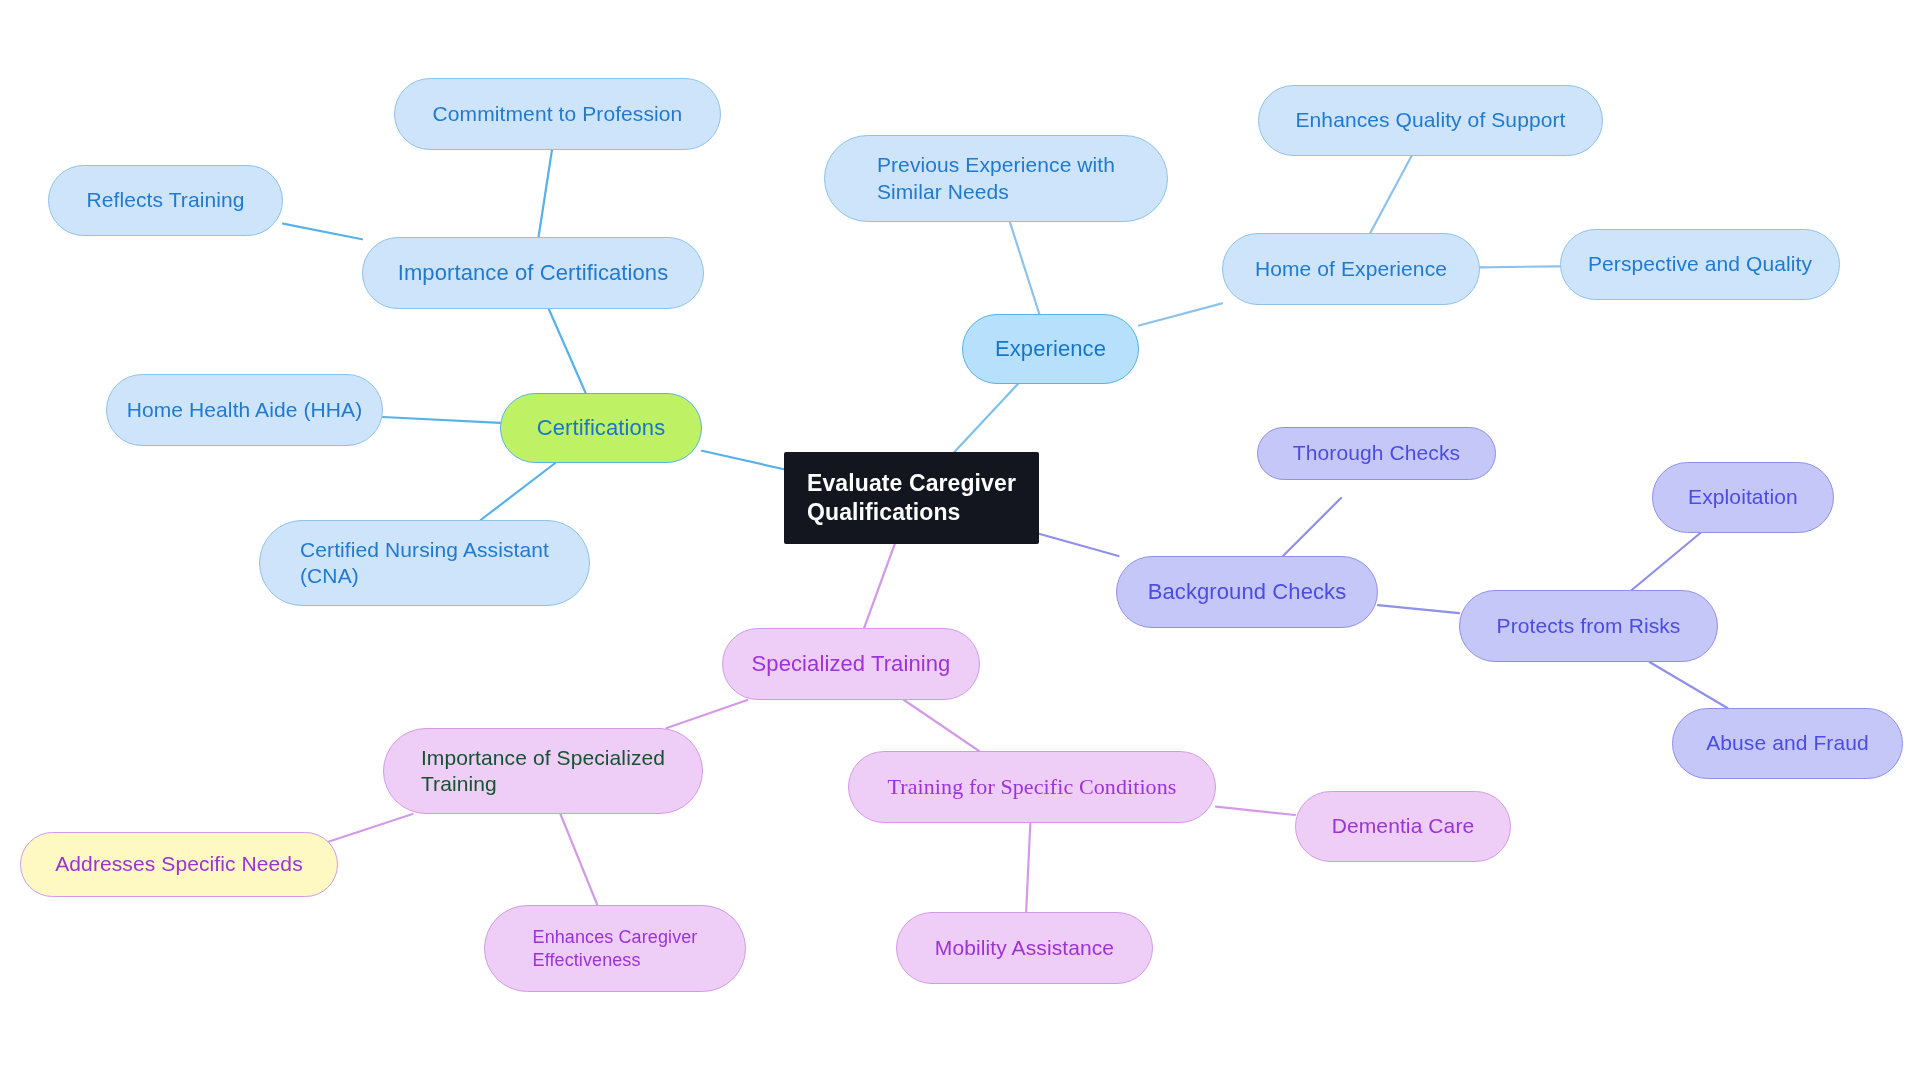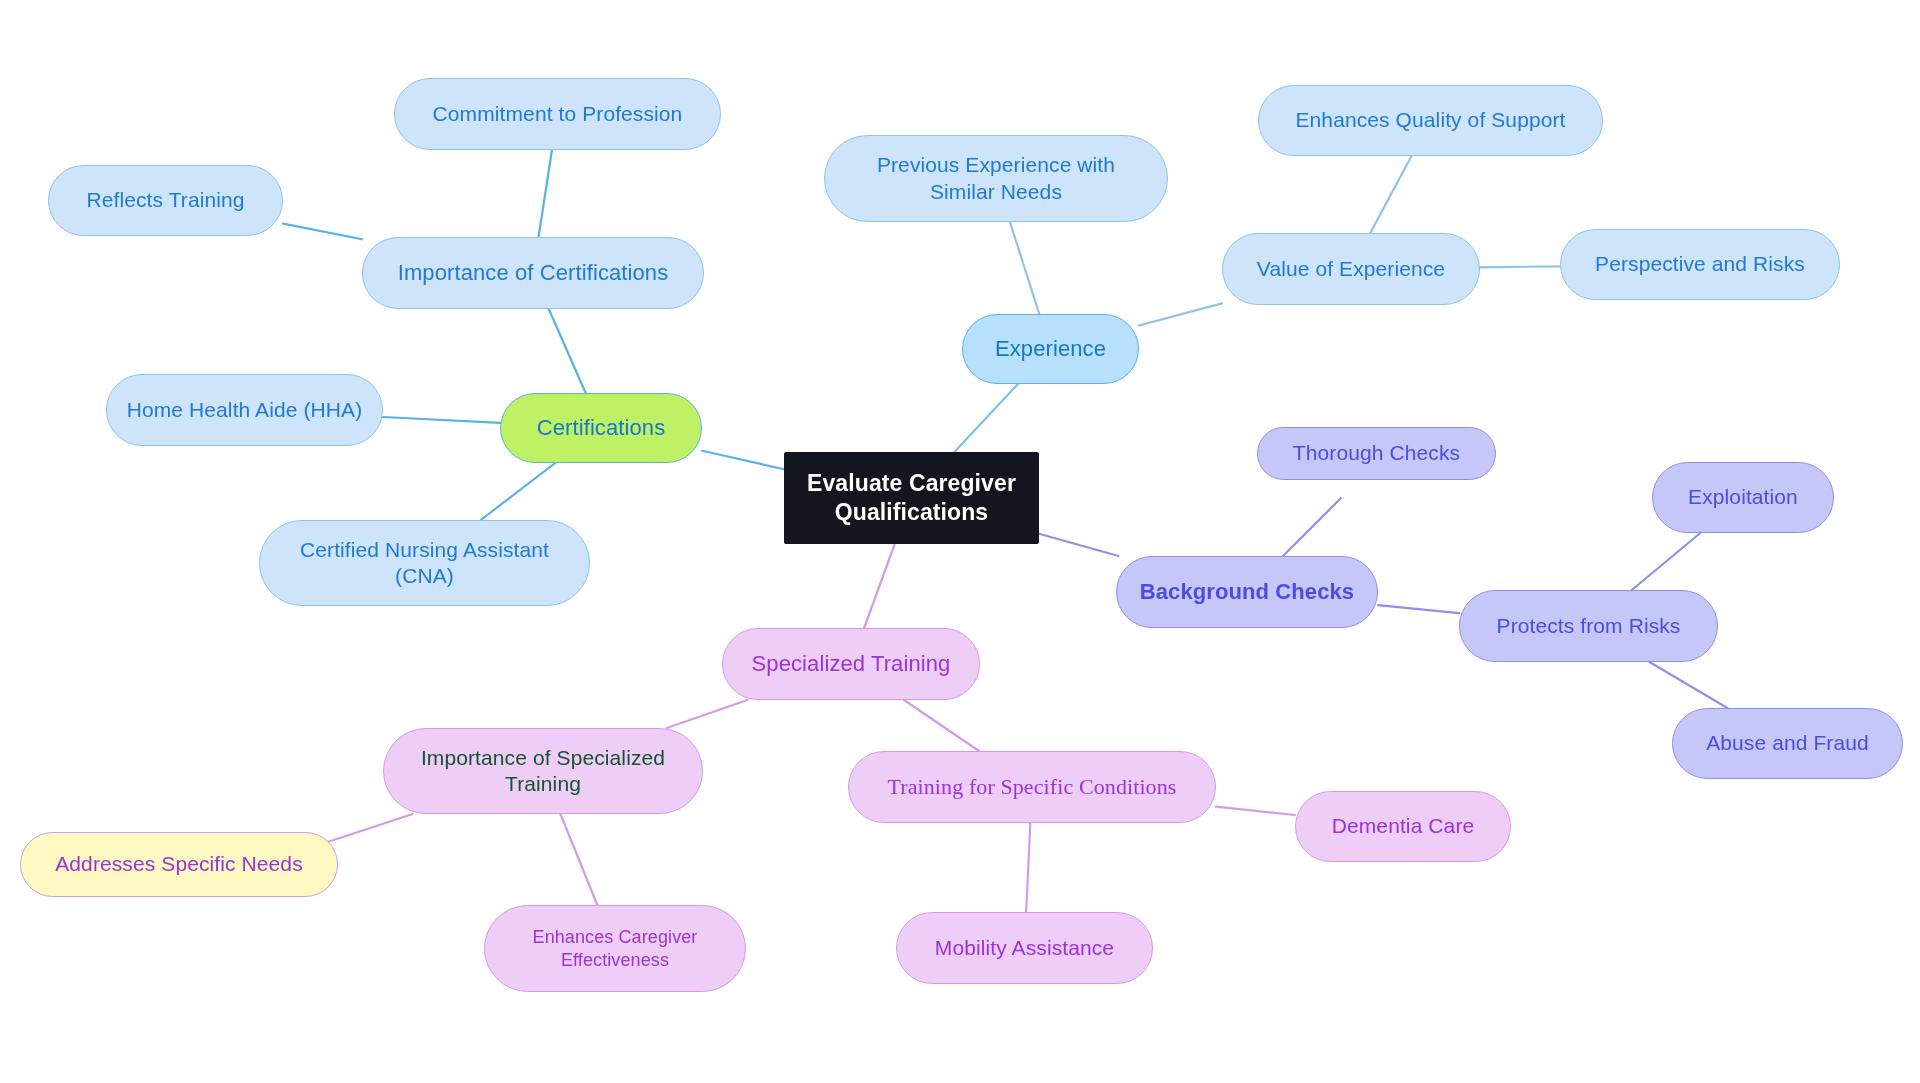--- a/index.html
+++ b/index.html
@@ -21,21 +21,21 @@
     top: 0;
     width: 1920px;
     height: 1083px;
   }
   .node {
     position: absolute;
     box-sizing: border-box;
     display: flex;
     align-items: center;
     justify-content: center;
-    text-align: center;
+    text-align: left;
     border-radius: 999px;
     border-width: 1.6px;
     border-style: solid;
     line-height: 1.24;
     white-space: pre-line;
     letter-spacing: 0.1px;
     z-index: 2;
   }
   .node.root {
     border-radius: 2px;
@@ -78,24 +78,24 @@
       <div class="node" style="left: 500px; top: 393px; width: 202px; height: 70px; font-size: 22px; background: #bef264; color: rgb(24, 118, 200); border-color: rgb(86, 178, 232);">Certifications</div>
       <div class="node" style="left: 394px; top: 78px; width: 327px; height: 72px; font-size: 21px; background: rgb(205, 228, 251); color: rgb(31, 122, 208); border-color: rgb(142, 194, 234);">Commitment to Profession</div>
       <div class="node" style="left: 362px; top: 237px; width: 342px; height: 72px; font-size: 22px; background: rgb(205, 228, 251); color: rgb(31, 122, 208); border-color: rgb(142, 194, 234);">Importance of Certifications</div>
       <div class="node" style="left: 48px; top: 165px; width: 235px; height: 71px; font-size: 21px; background: rgb(205, 228, 251); color: rgb(31, 122, 208); border-color: rgb(142, 194, 234);">Reflects Training</div>
       <div class="node" style="left: 106px; top: 374px; width: 277px; height: 72px; font-size: 21px; background: rgb(205, 228, 251); color: rgb(31, 122, 208); border-color: rgb(142, 194, 234);">Home Health Aide (HHA)</div>
       <div class="node" style="left: 259px; top: 520px; width: 331px; height: 86px; font-size: 21px; background: rgb(205, 228, 251); color: rgb(31, 122, 208); border-color: rgb(142, 194, 234);">Certified Nursing Assistant
 (CNA)</div>
       <div class="node" style="left: 962px; top: 314px; width: 177px; height: 70px; font-size: 22px; background: rgb(182, 224, 251); color: rgb(24, 118, 200); border-color: rgb(86, 178, 232);">Experience</div>
       <div class="node" style="left: 824px; top: 135px; width: 344px; height: 87px; font-size: 21px; background: rgb(205, 228, 251); color: rgb(31, 122, 208); border-color: rgb(142, 194, 234);">Previous Experience with
 Similar Needs</div>
-      <div class="node" style="left: 1222px; top: 233px; width: 258px; height: 72px; font-size: 21px; background: rgb(205, 228, 251); color: rgb(31, 122, 208); border-color: rgb(142, 194, 234);">Value of Experience</div>
+      <div class="node" style="left: 1222px; top: 233px; width: 258px; height: 72px; font-size: 21px; background: rgb(205, 228, 251); color: rgb(31, 122, 208); border-color: rgb(142, 194, 234);">Home of Experience</div>
       <div class="node" style="left: 1258px; top: 85px; width: 345px; height: 71px; font-size: 21px; background: rgb(205, 228, 251); color: rgb(31, 122, 208); border-color: rgb(142, 194, 234);">Enhances Quality of Support</div>
-      <div class="node" style="left: 1560px; top: 229px; width: 280px; height: 71px; font-size: 21px; background: rgb(205, 228, 251); color: rgb(31, 122, 208); border-color: rgb(142, 194, 234);">Perspective and Risks</div>
-      <div class="node" style="left: 1116px; top: 556px; width: 262px; height: 72px; font-size: 22px; background: rgb(198, 199, 249); color: rgb(75, 76, 224); border-color: rgb(143, 144, 234); font-weight: bold;">Background Checks</div>
+      <div class="node" style="left: 1560px; top: 229px; width: 280px; height: 71px; font-size: 21px; background: rgb(205, 228, 251); color: rgb(31, 122, 208); border-color: rgb(142, 194, 234);">Perspective and Quality</div>
+      <div class="node" style="left: 1116px; top: 556px; width: 262px; height: 72px; font-size: 22px; background: rgb(198, 199, 249); color: rgb(75, 76, 224); border-color: rgb(143, 144, 234);">Background Checks</div>
       <div class="node" style="left: 1257px; top: 427px; width: 239px; height: 53px; font-size: 21px; background: rgb(198, 199, 249); color: rgb(75, 76, 224); border-color: rgb(143, 144, 234);">Thorough Checks</div>
       <div class="node" style="left: 1459px; top: 590px; width: 259px; height: 72px; font-size: 21px; background: rgb(198, 199, 249); color: rgb(75, 76, 224); border-color: rgb(143, 144, 234);">Protects from Risks</div>
       <div class="node" style="left: 1652px; top: 462px; width: 182px; height: 71px; font-size: 21px; background: rgb(198, 199, 249); color: rgb(75, 76, 224); border-color: rgb(143, 144, 234);">Exploitation</div>
       <div class="node" style="left: 1672px; top: 708px; width: 231px; height: 71px; font-size: 21px; background: rgb(198, 199, 249); color: rgb(75, 76, 224); border-color: rgb(143, 144, 234);">Abuse and Fraud</div>
       <div class="node" style="left: 722px; top: 628px; width: 258px; height: 72px; font-size: 22px; background: rgb(238, 205, 247); color: rgb(155, 51, 214); border-color: rgb(212, 154, 232);">Specialized Training</div>
       <div class="node" style="left: 383px; top: 728px; width: 320px; height: 86px; font-size: 21px; background: rgb(238, 205, 247); color: #14532d; border-color: rgb(212, 154, 232);">Importance of Specialized
 Training</div>
       <div class="node" style="left: 20px; top: 832px; width: 318px; height: 65px; font-size: 21px; background: #fef9c3; color: rgb(155, 51, 214); border-color: rgb(212, 154, 232);">Addresses Specific Needs</div>
       <div class="node" style="left: 484px; top: 905px; width: 262px; height: 87px; font-size: 18px; background: rgb(238, 205, 247); color: rgb(155, 51, 214); border-color: rgb(212, 154, 232);">Enhances Caregiver
 Effectiveness</div>

